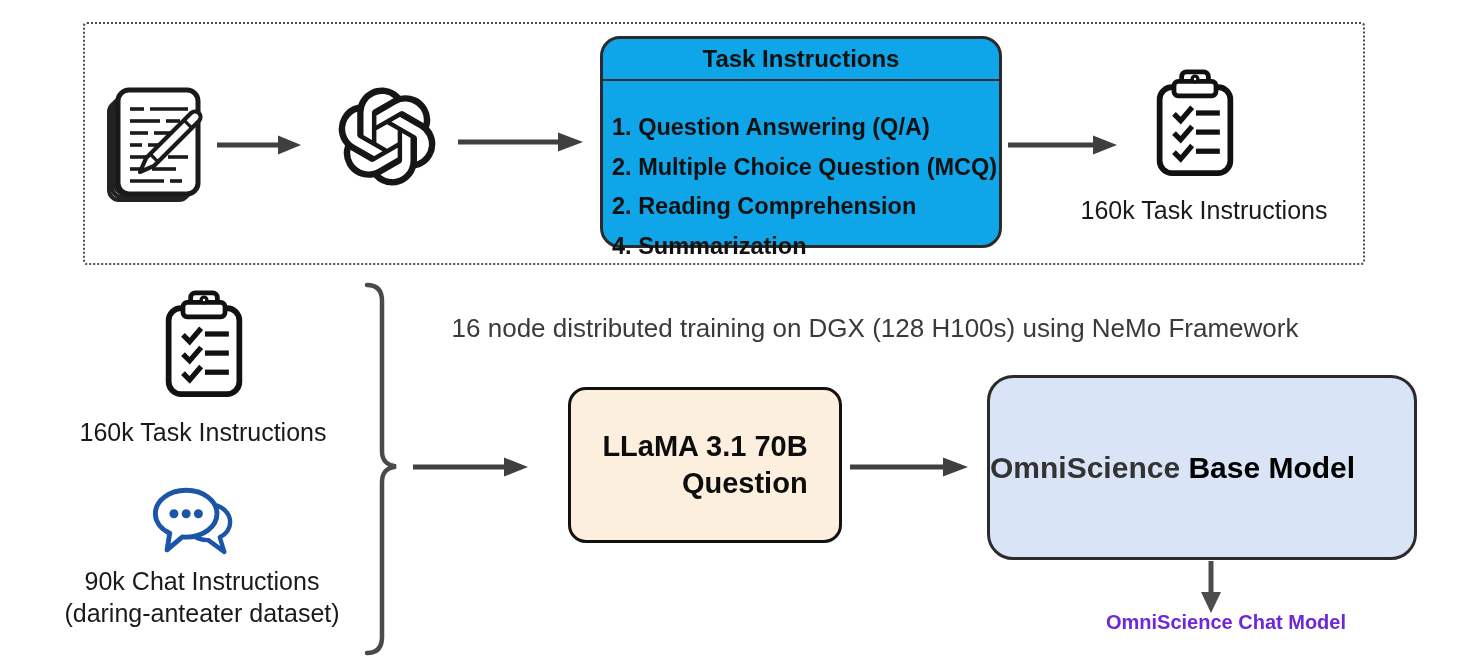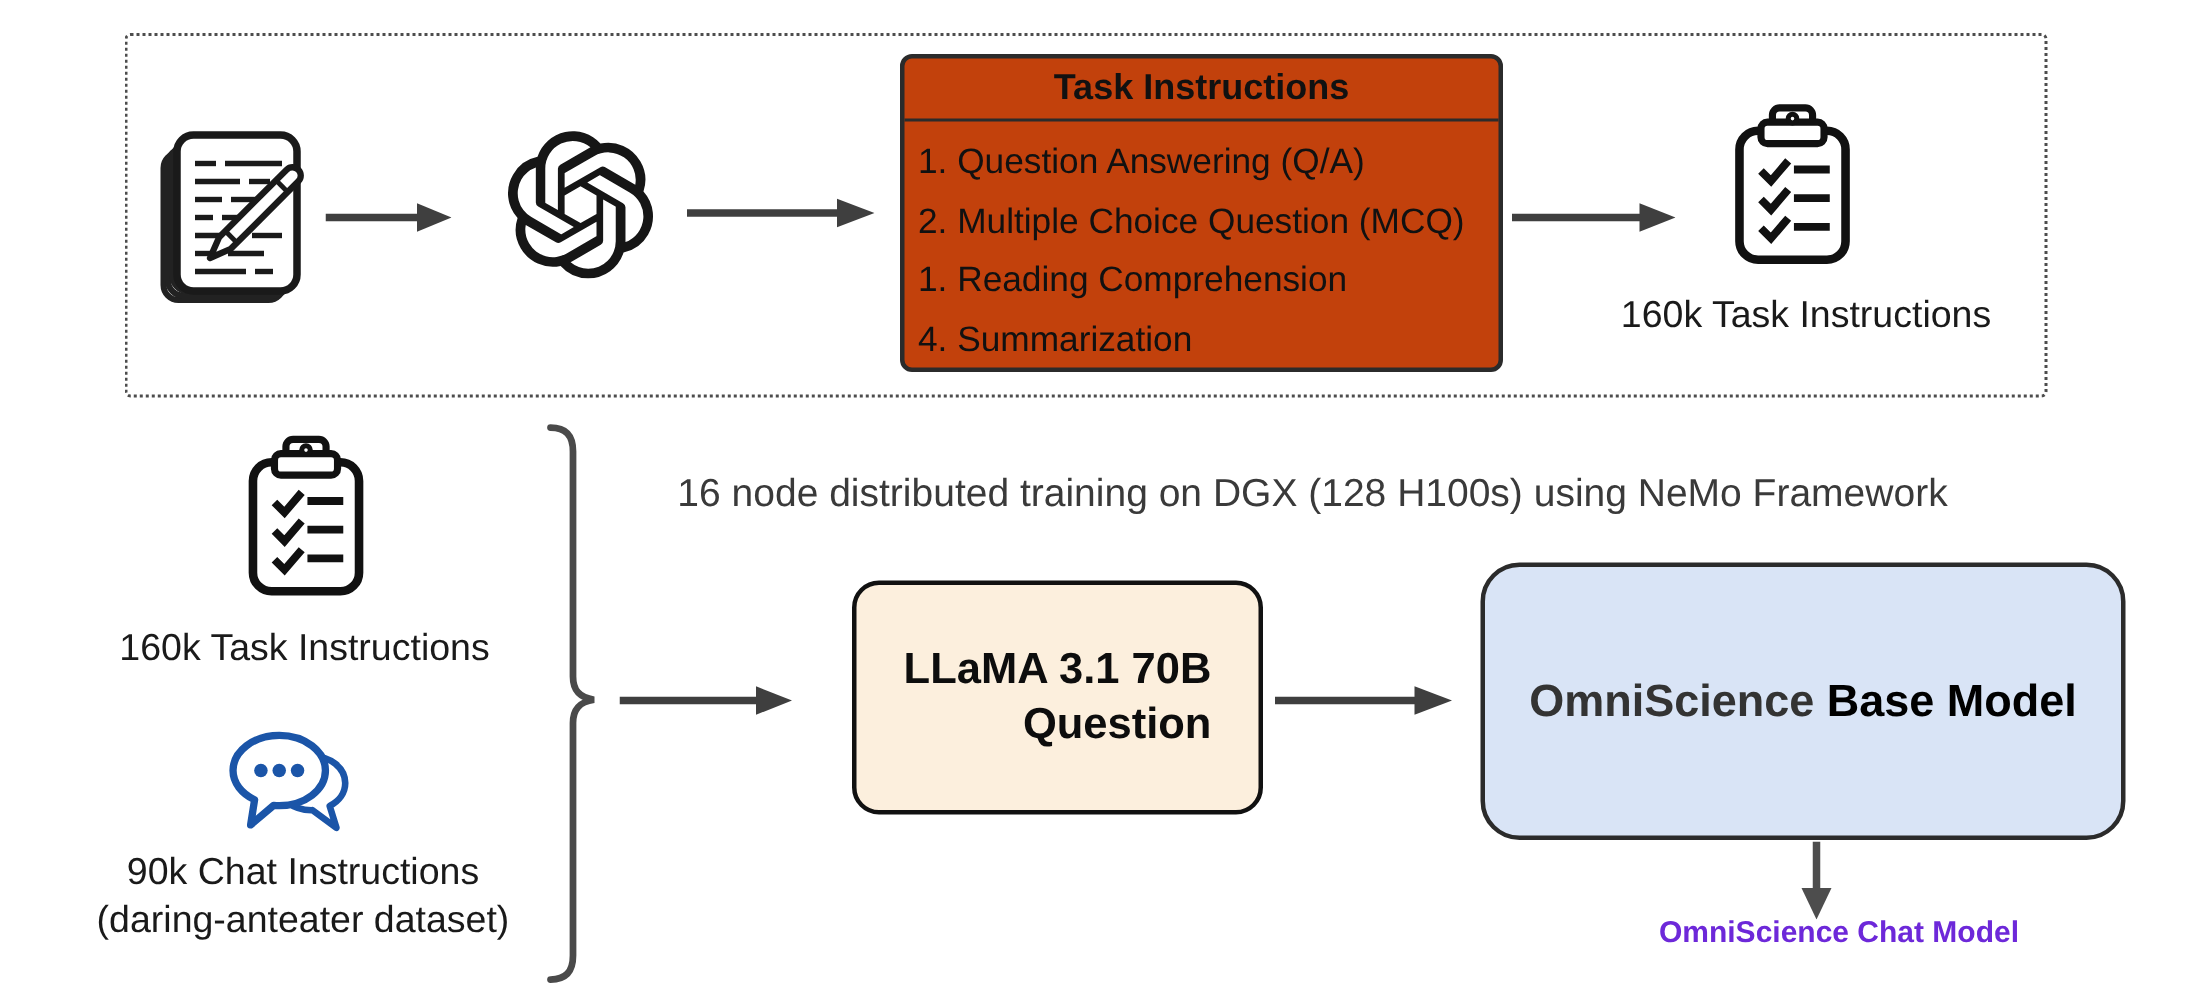--- a/index.html
+++ b/index.html
@@ -9,42 +9,42 @@
   }
   .abs{position:absolute;}
   .dotted-box{
     position:absolute;left:83px;top:22px;width:1278px;height:239px;
     border:2.5px dotted #4d4d4d;border-radius:4px;
   }
   .label{position:absolute;text-align:center;white-space:nowrap;}
   .gpt-label{left:282px;top:192px;width:212px;font-size:24.5px;color:#3d3d3d;}
   .task-box{
     position:absolute;left:600px;top:36px;width:402px;height:212px;
-    background:#c2410c;border:3px solid #2b2b2b;border-radius:8px;box-sizing:border-box;
+    background:#0ea5e9;border:3px solid #2b2b2b;border-radius:20px;box-sizing:border-box;
   }
   .task-title{
     height:40px;line-height:40px;text-align:center;font-weight:bold;font-size:24px;
     border-bottom:2.5px solid #2b2b2b;color:#111;
   }
-  .task-items{padding:7px 6px 0 9px;}
+  .task-items{padding:27px 6px 0 9px;font-weight:bold;}
   .task-item{font-size:23.5px;line-height:39.5px;white-space:nowrap;color:#111;}
   .out-label-top{left:1055px;top:196px;width:298px;font-size:25px;}
   .in-label-task{left:48px;top:418px;width:310px;font-size:25px;}
   .in-label-chat{left:22px;top:565px;width:360px;font-size:25px;line-height:32px;}
   .training-note{left:395px;top:313px;width:960px;font-size:26px;color:#3a3a3a;}
   .tokenizer-box{
     position:absolute;left:568px;top:387px;width:274px;height:156px;box-sizing:border-box;
     background:var(--tokenizer-fill,#fcefdd);border:3.5px solid #111;border-radius:18px;
     display:flex;align-items:center;justify-content:center;text-align:right;
     font-weight:bold;font-size:29px;line-height:37px;color:#0d0d0d;
   }
   .base-model-box{
     position:absolute;left:987px;top:375px;width:430px;height:185px;box-sizing:border-box;
     background:var(--base-model-fill,#d9e4f6);border:3px solid #2b2b2b;border-radius:26px;
-    display:flex;align-items:center;justify-content:center;text-align:center;
+    display:flex;align-items:center;justify-content:flex-start;text-align:center;
     font-size:30px;font-weight:bold;white-space:nowrap;
   }
   .base-model-box .semi{color:#333333;}
   .base-model-box .strong{color:#000000;}
   .chat-model-label{left:1046px;top:611px;width:360px;font-size:20px;font-weight:bold;color:#6d28d9;text-align:center;}
   b{font-weight:normal;}
   svg{display:block;}
   .hidden-defs{position:absolute;width:0;height:0;overflow:hidden;}
 </style>
 </head>
@@ -108,21 +108,21 @@
   <svg class="abs" style="left:458px;top:129px;" width="125" height="26" viewBox="0 0 125 26">
     <line x1="0" y1="13" x2="101" y2="13" stroke="#3f3f3f" stroke-width="5"></line>
     <polygon points="100,3.5 125,13 100,22.5" fill="#3f3f3f"></polygon>
   </svg>
 
   <div class="task-box">
     <div class="task-title">Task Instructions</div>
     <div class="task-items">
       <div class="task-item">1. Question Answering (Q/A)</div>
       <div class="task-item">2. Multiple Choice Question (MCQ)</div>
-      <div class="task-item">1. Reading Comprehension</div>
+      <div class="task-item">2. Reading Comprehension</div>
       <div class="task-item">4. Summarization</div>
     </div>
   </div>
 
   <svg class="abs" style="left:1008px;top:132px;" width="109" height="26" viewBox="0 0 109 26">
     <line x1="0" y1="13" x2="86" y2="13" stroke="#3f3f3f" stroke-width="5"></line>
     <polygon points="85,3.5 109,13 85,22.5" fill="#3f3f3f"></polygon>
   </svg>
 
   <svg class="abs" style="left:1152px;top:68px;" width="86" height="111" viewBox="0 0 90 116">

